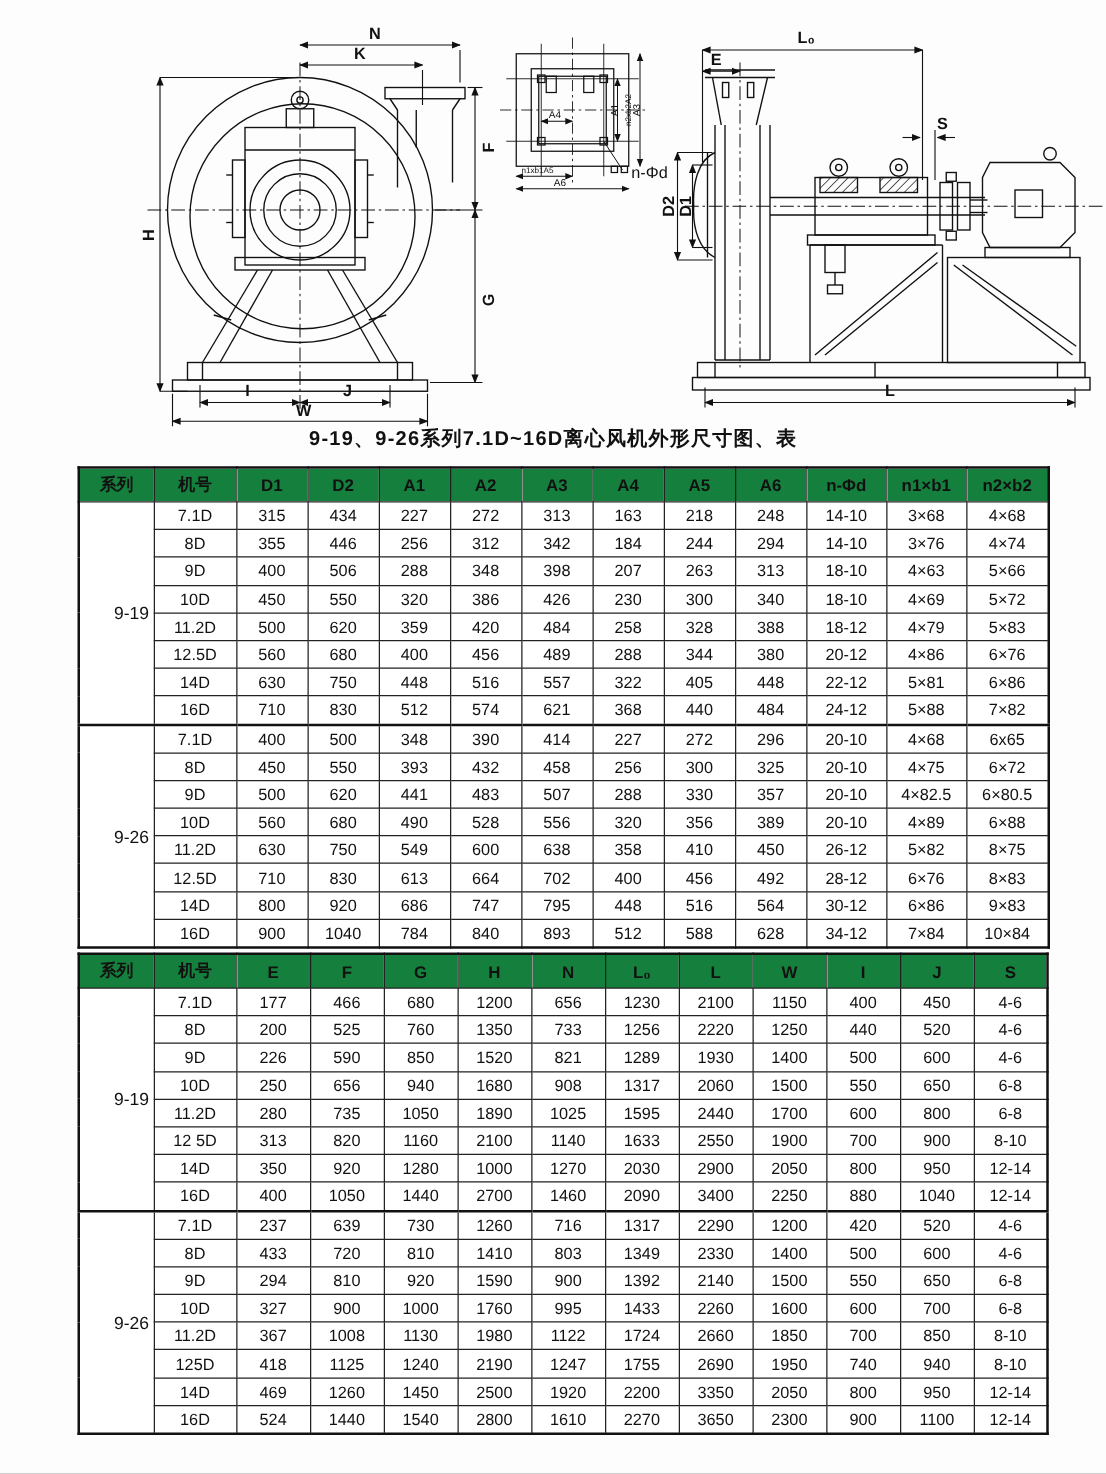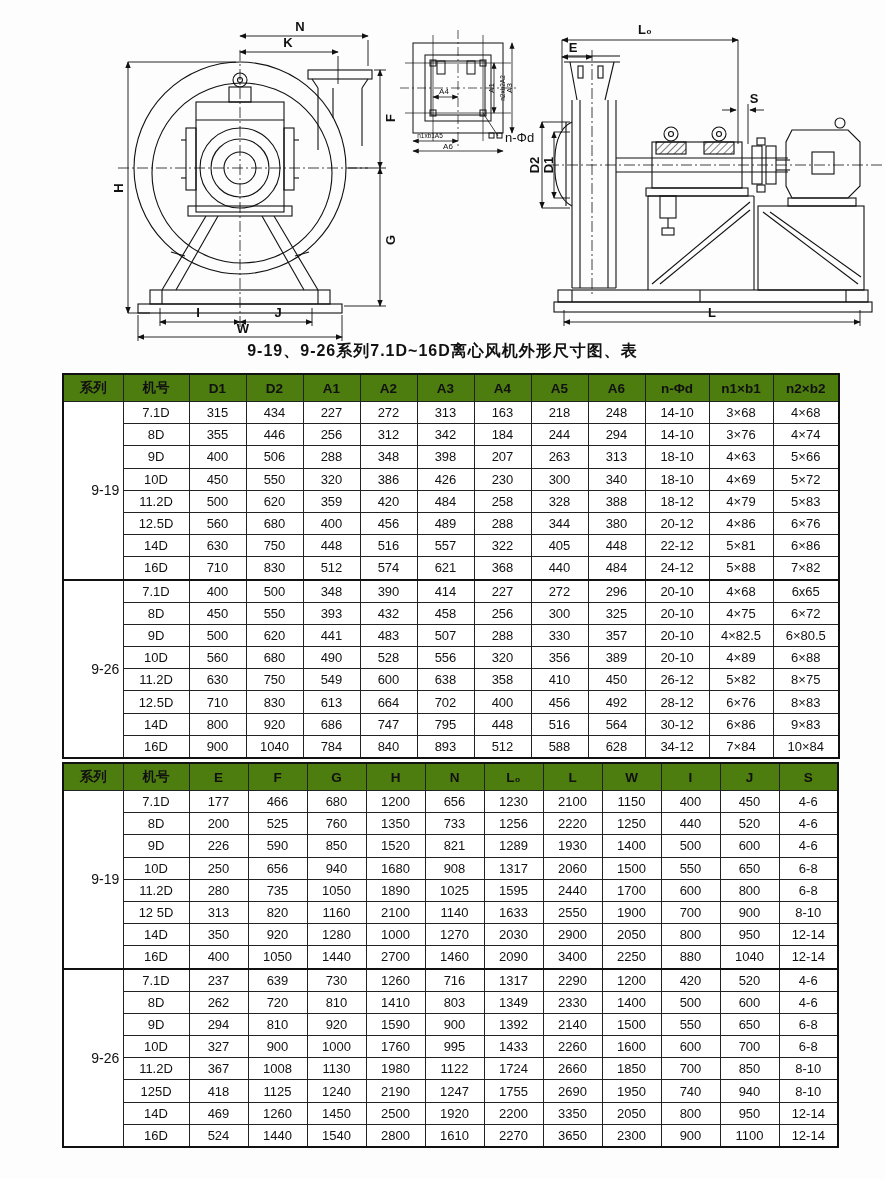--- a/index.html
+++ b/index.html
@@ -16,21 +16,21 @@
   }
   table.dim{
     position:absolute;left:62px;border-collapse:collapse;table-layout:fixed;
     width:776px;border:2px solid #111;background:#fff;
   }
   table.dim th,table.dim td{
     border:1px solid #222;text-align:center;vertical-align:middle;
     padding:0;overflow:hidden;white-space:nowrap;
   }
   table.dim th{
-    background:#4d7c0f;font-size:13.5px;font-weight:bold;height:26px;
+    background:#15803d;font-size:13.5px;font-weight:bold;height:26px;
   }
   table.dim td{font-size:13px;height:21.2px;}
   table.dim td.series{font-size:14px;padding-left:24px;}
   table.dim tr.gsep td{border-top:2px solid #111;}
   .t1{top:373px;}
   .t2{top:762px;}
   svg text{fill:#111;stroke:none;font-family:"Liberation Sans","DejaVu Sans",sans-serif;}
 </style>
 </head>
 <body>
@@ -690,21 +690,21 @@
           <td>716</td>
           <td>1317</td>
           <td>2290</td>
           <td>1200</td>
           <td>420</td>
           <td>520</td>
           <td>4-6</td>
         </tr>
         <tr>
           <td>8D</td>
-          <td>262</td>
+          <td>433</td>
           <td>720</td>
           <td>810</td>
           <td>1410</td>
           <td>803</td>
           <td>1349</td>
           <td>2330</td>
           <td>1400</td>
           <td>500</td>
           <td>600</td>
           <td>4-6</td>

